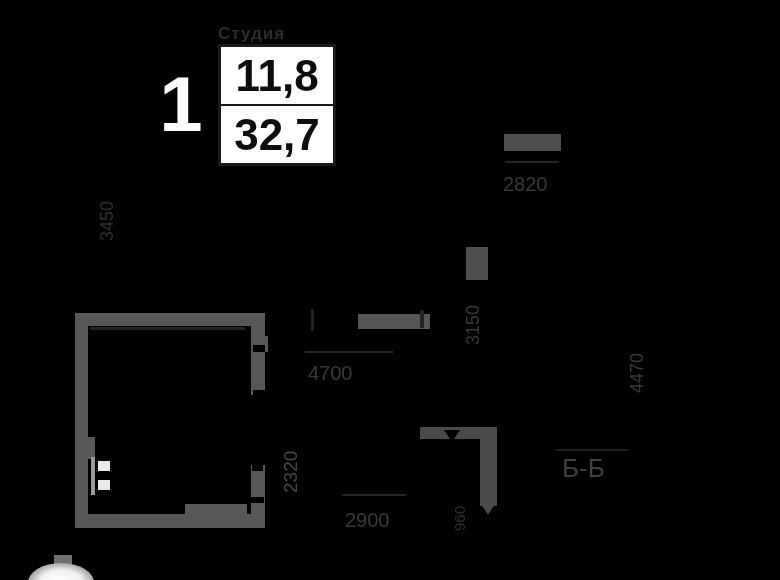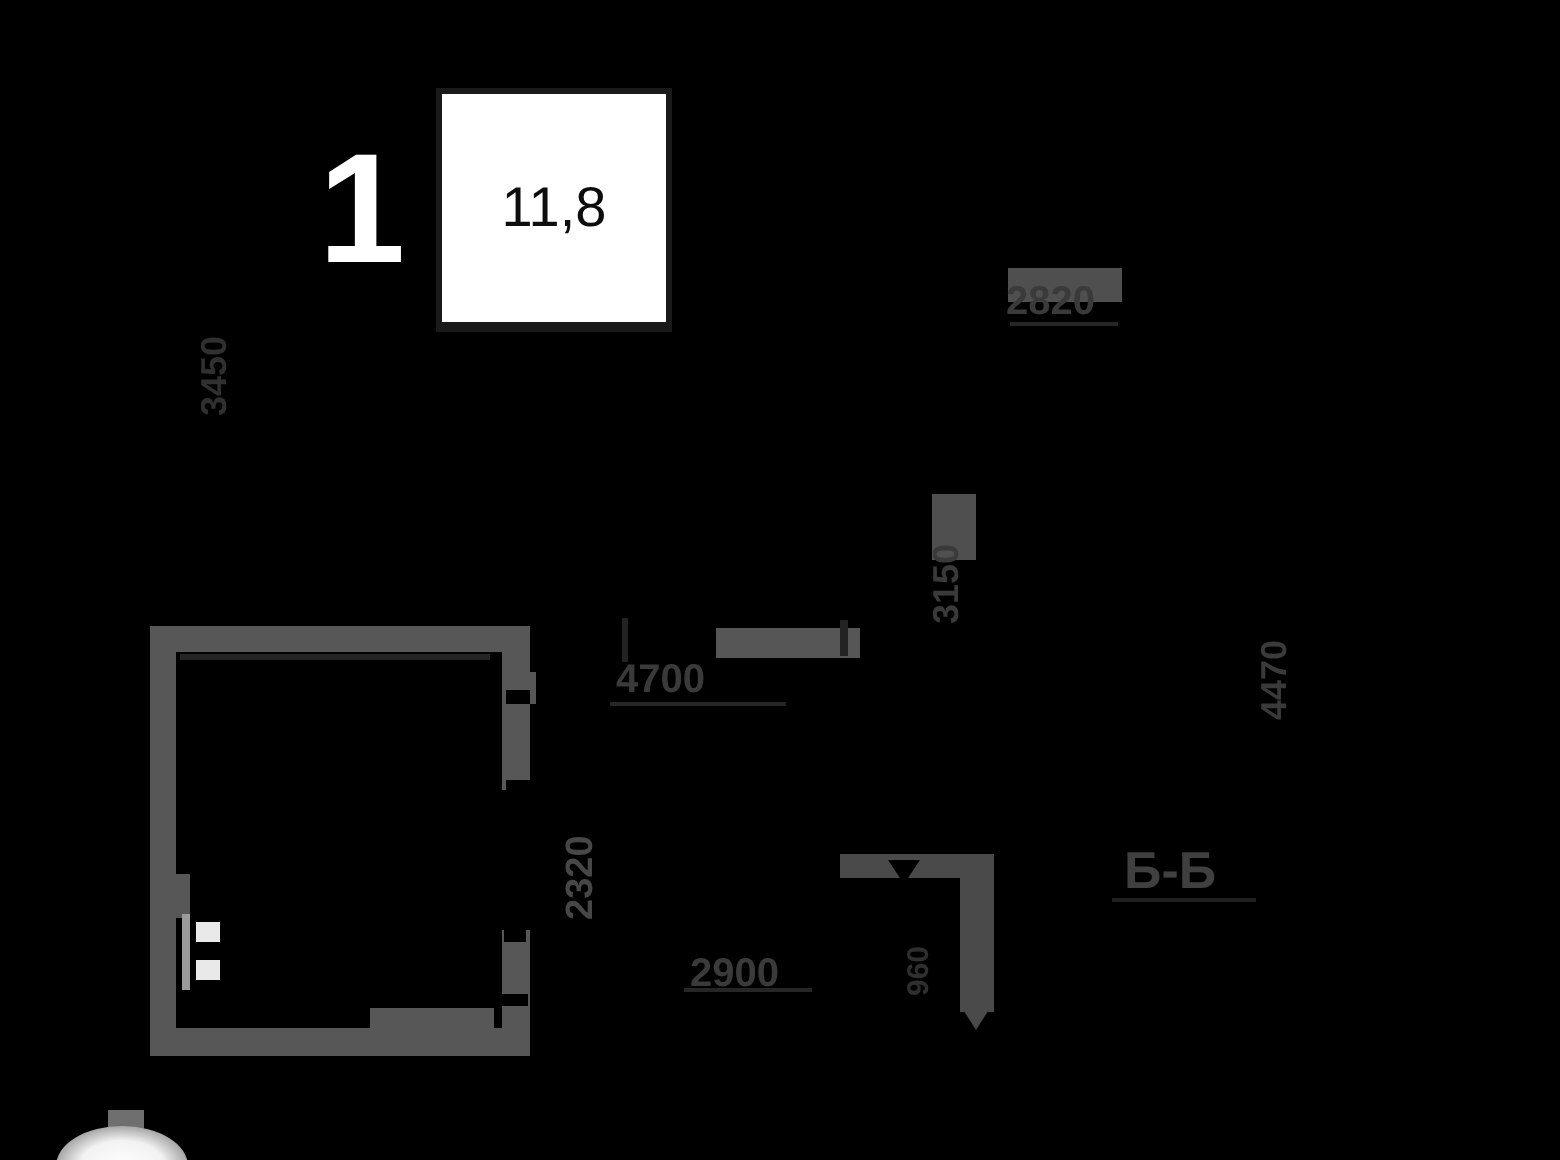--- a/index.html
+++ b/index.html
@@ -19,25 +19,25 @@
     color:#2c2c2c;font-size:17px;font-weight:bold;letter-spacing:1px;
   }
   
   .area-box{
     left:218px;top:44px;width:118px;height:122px;
     background:#fff;border:3px solid #1a1a1a;box-sizing:border-box;
     display:flex;flex-direction:column;
   }
   .area-cell{
     flex:1;display:flex;align-items:center;justify-content:center;
-    color:#0d0d0d;font-size:28px;font-weight:normal;
+    color:#0d0d0d;font-size:44px;font-weight:bold;
   }
   .area-divider{height:2px;background:#1a1a1a;}
   
-  .dim{color:#3a3a3a;font-weight:bold;white-space:nowrap;}
+  .dim{color:#3a3a3a;font-weight:normal;white-space:nowrap;margin-top:33px;}
   .dim-h{font-size:20px;}
   .dim-v{
     writing-mode:vertical-rl;transform:rotate(180deg);
     font-size:18px;
   }
   .chip{background:#4f4f4f;}
   .dimline{background:#262626;height:2px;}
   
   .wall{background:#575757;}
   .ghost{background:#4a4a4a;}
@@ -54,24 +54,26 @@
   .wedge{width:0;height:0;border-left:8px solid transparent;border-right:8px solid transparent;border-top:12px solid #000;}
   .tip{width:0;height:0;border-left:7px solid transparent;border-right:7px solid transparent;border-top:11px solid #4a4a4a;}
 </style>
 </head>
 <body>
 
 <div id="canvas">
 
   <div class="abs rooms-count">1</div>
 
+  <div class="abs type-label">Студия</div>
 
   <div class="abs area-box">
     <div class="area-cell">11,8</div>
     <div class="area-divider"></div>
+    <div class="area-cell">32,7</div>
   </div>
 
   <div class="abs chip" style="left:504px;top:134px;width:57px;height:17px;"></div>
   <div class="abs dim dim-h" style="left:503px;top:140px;">2820</div>
   <div class="abs dimline" style="left:505px;top:161px;width:54px;"></div>
 
   <div class="abs dim dim-v" style="left:97px;top:130px;height:78px;color:#303030;">3450</div>
 
   <div class="abs chip" style="left:466px;top:247px;width:22px;height:33px;"></div>
   <div class="abs dim dim-v" style="left:463px;top:248px;height:64px;">3150</div>

